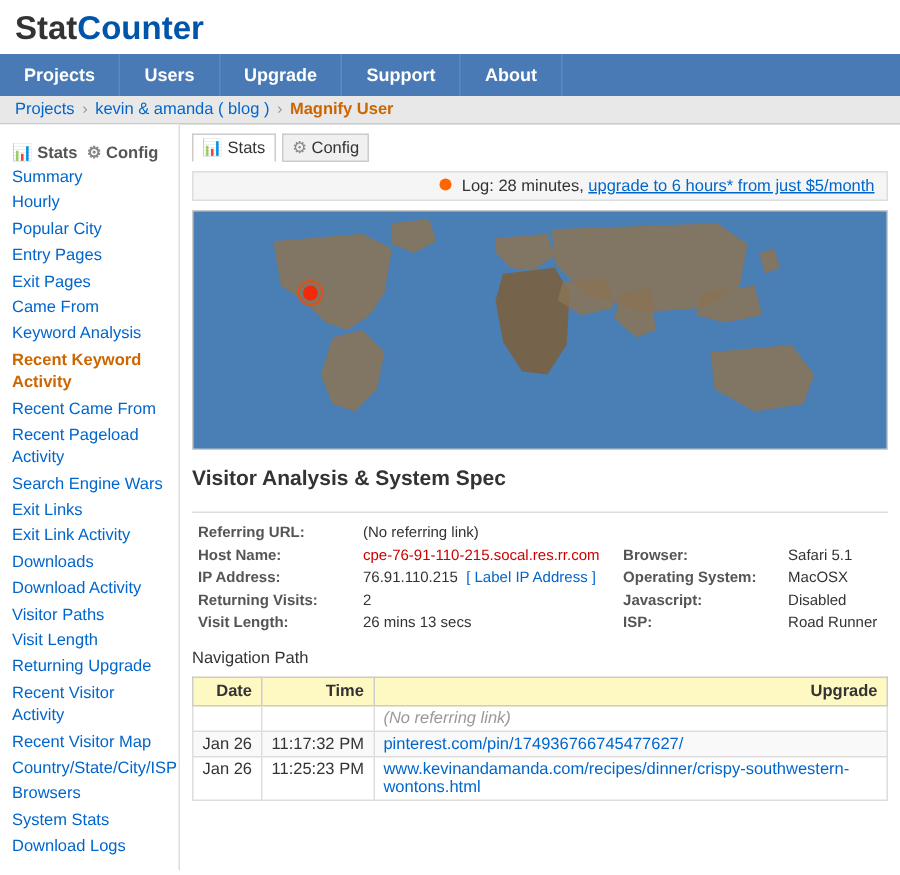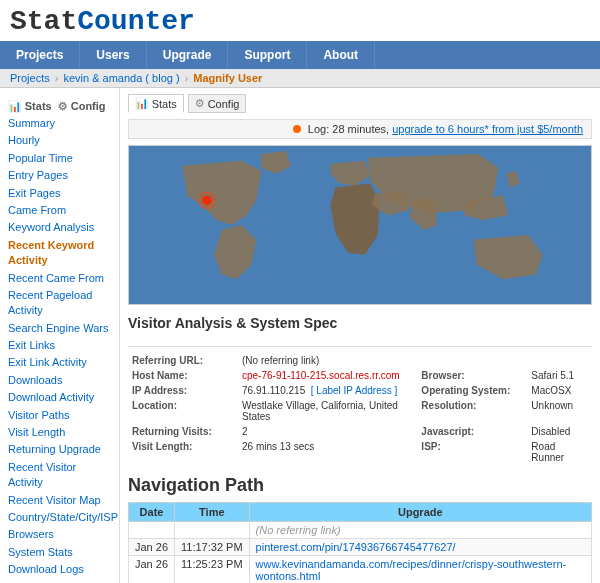--- a/index.html
+++ b/index.html
@@ -1,20 +1,20 @@
 <!DOCTYPE html>
 <html><head>
   <meta charset="utf-8">
   <style>
     * { margin: 0; padding: 0; box-sizing: border-box; }
     body { font-family: Arial, sans-serif; font-size: 11px; background: #fff; color: #333; width: 600px; }
 
     
     #header { background: #fff; padding: 6px 10px 4px; }
-    #header .logo { font-size: 28px; font-weight: bold; color: #333; font-family: Liberation Mono, monospace; }
+    #header .logo { font-size: 22px; font-weight: bold; color: #333; }
 
     
     #navbar { background: #4a7ab5; display: flex; padding: 0; height: 28px; align-items: stretch; }
     #navbar .nav-item { 
       color: #fff; 
       padding: 0 16px; 
       display: flex; 
       align-items: center; 
       font-size: 12px; 
       font-weight: bold; 
@@ -56,23 +56,23 @@
 
     
     .section-title { font-size: 14px; font-weight: bold; color: #333; margin-bottom: 6px; border-bottom: 1px solid #ddd; padding-bottom: 15px; }
     .info-table { width: 100%; font-size: 10px; border-collapse: collapse; margin-bottom: 10px; }
     .info-table td { padding: 2px 4px; vertical-align: top; }
     .info-table td.label { font-weight: bold; color: #555; width: 110px; }
     .info-table td.value a { color: #cc0000; text-decoration: none; }
     .info-table td.value .bracket-link { color: #0066cc; }
 
     
-    .nav-path-title { font-size: 18px; font-weight: bold; margin-bottom: 6px; }
+    .nav-path-title { font-size: 11px; font-weight: normal; margin-bottom: 6px; }
     .nav-table { width: 100%; border-collapse: collapse; font-size: 11px; }
-    .nav-table th { background: #7dd3fc; border: 1px solid #ccc; padding: 3px 6px; text-align: center; font-weight: bold; }
+    .nav-table th { background: #fef9c3; border: 1px solid #ccc; padding: 3px 6px; text-align: right; font-weight: bold; }
     .nav-table td { border: 1px solid #ddd; padding: 2px 6px; vertical-align: top; }
     .nav-table tr:nth-child(even) { background: #f9f9f9; }
     .nav-table a { color: #0066cc; text-decoration: none; }
     .nav-table .no-ref { color: #999; font-style: italic; }
     .nav-table td.date { white-space: nowrap; width: 36px; }
     .nav-table td.time { white-space: nowrap; width: 65px; }
   </style>
 </head>
 <body>
 
@@ -100,21 +100,21 @@
 
 <div id="main">
 
   <div id="sidebar">
     <div class="sidebar-section-title">
       <span style="color:#cc8800">📊</span> Stats &nbsp;<span style="color:#888">⚙</span> Config
     </div>
 
     <a href="#" class="sidebar-link">Summary</a>
     <a href="#" class="sidebar-link">Hourly</a>
-    <a href="#" class="sidebar-link">Popular Time</a>
+    <a href="#" class="sidebar-link">Popular City</a>
     <a href="#" class="sidebar-link">Entry Pages</a>
     <a href="#" class="sidebar-link">Exit Pages</a>
     <a href="#" class="sidebar-link">Came From</a>
     <a href="#" class="sidebar-link">Keyword Analysis</a>
     <a href="#" class="sidebar-link active">Recent Keyword Activity</a>
     <a href="#" class="sidebar-link">Recent Came From</a>
     <a href="#" class="sidebar-link">Recent Pageload Activity</a>
     <a href="#" class="sidebar-link">Search Engine Wars</a>
     <a href="#" class="sidebar-link">Exit Links</a>
     <a href="#" class="sidebar-link">Exit Link Activity</a>
@@ -202,26 +202,20 @@
         <tr>
           <td class="label">IP Address:</td>
           <td class="value">
             <span>76.91.110.215</span>
             &nbsp;<a href="#" class="bracket-link">[ Label IP Address ]</a>
           </td>
           <td class="label">Operating System:</td>
           <td class="value">MacOSX</td>
         </tr>
         <tr>
-          <td class="label">Location:</td>
-          <td class="value">Westlake Village, California, United States</td>
-          <td class="label">Resolution:</td>
-          <td class="value">Unknown</td>
-        </tr>
-        <tr>
           <td class="label">Returning Visits:</td>
           <td class="value">2</td>
           <td class="label">Javascript:</td>
           <td class="value">Disabled</td>
         </tr>
         <tr>
           <td class="label">Visit Length:</td>
           <td class="value">26 mins 13 secs</td>
           <td class="label">ISP:</td>
           <td class="value">Road Runner</td>

